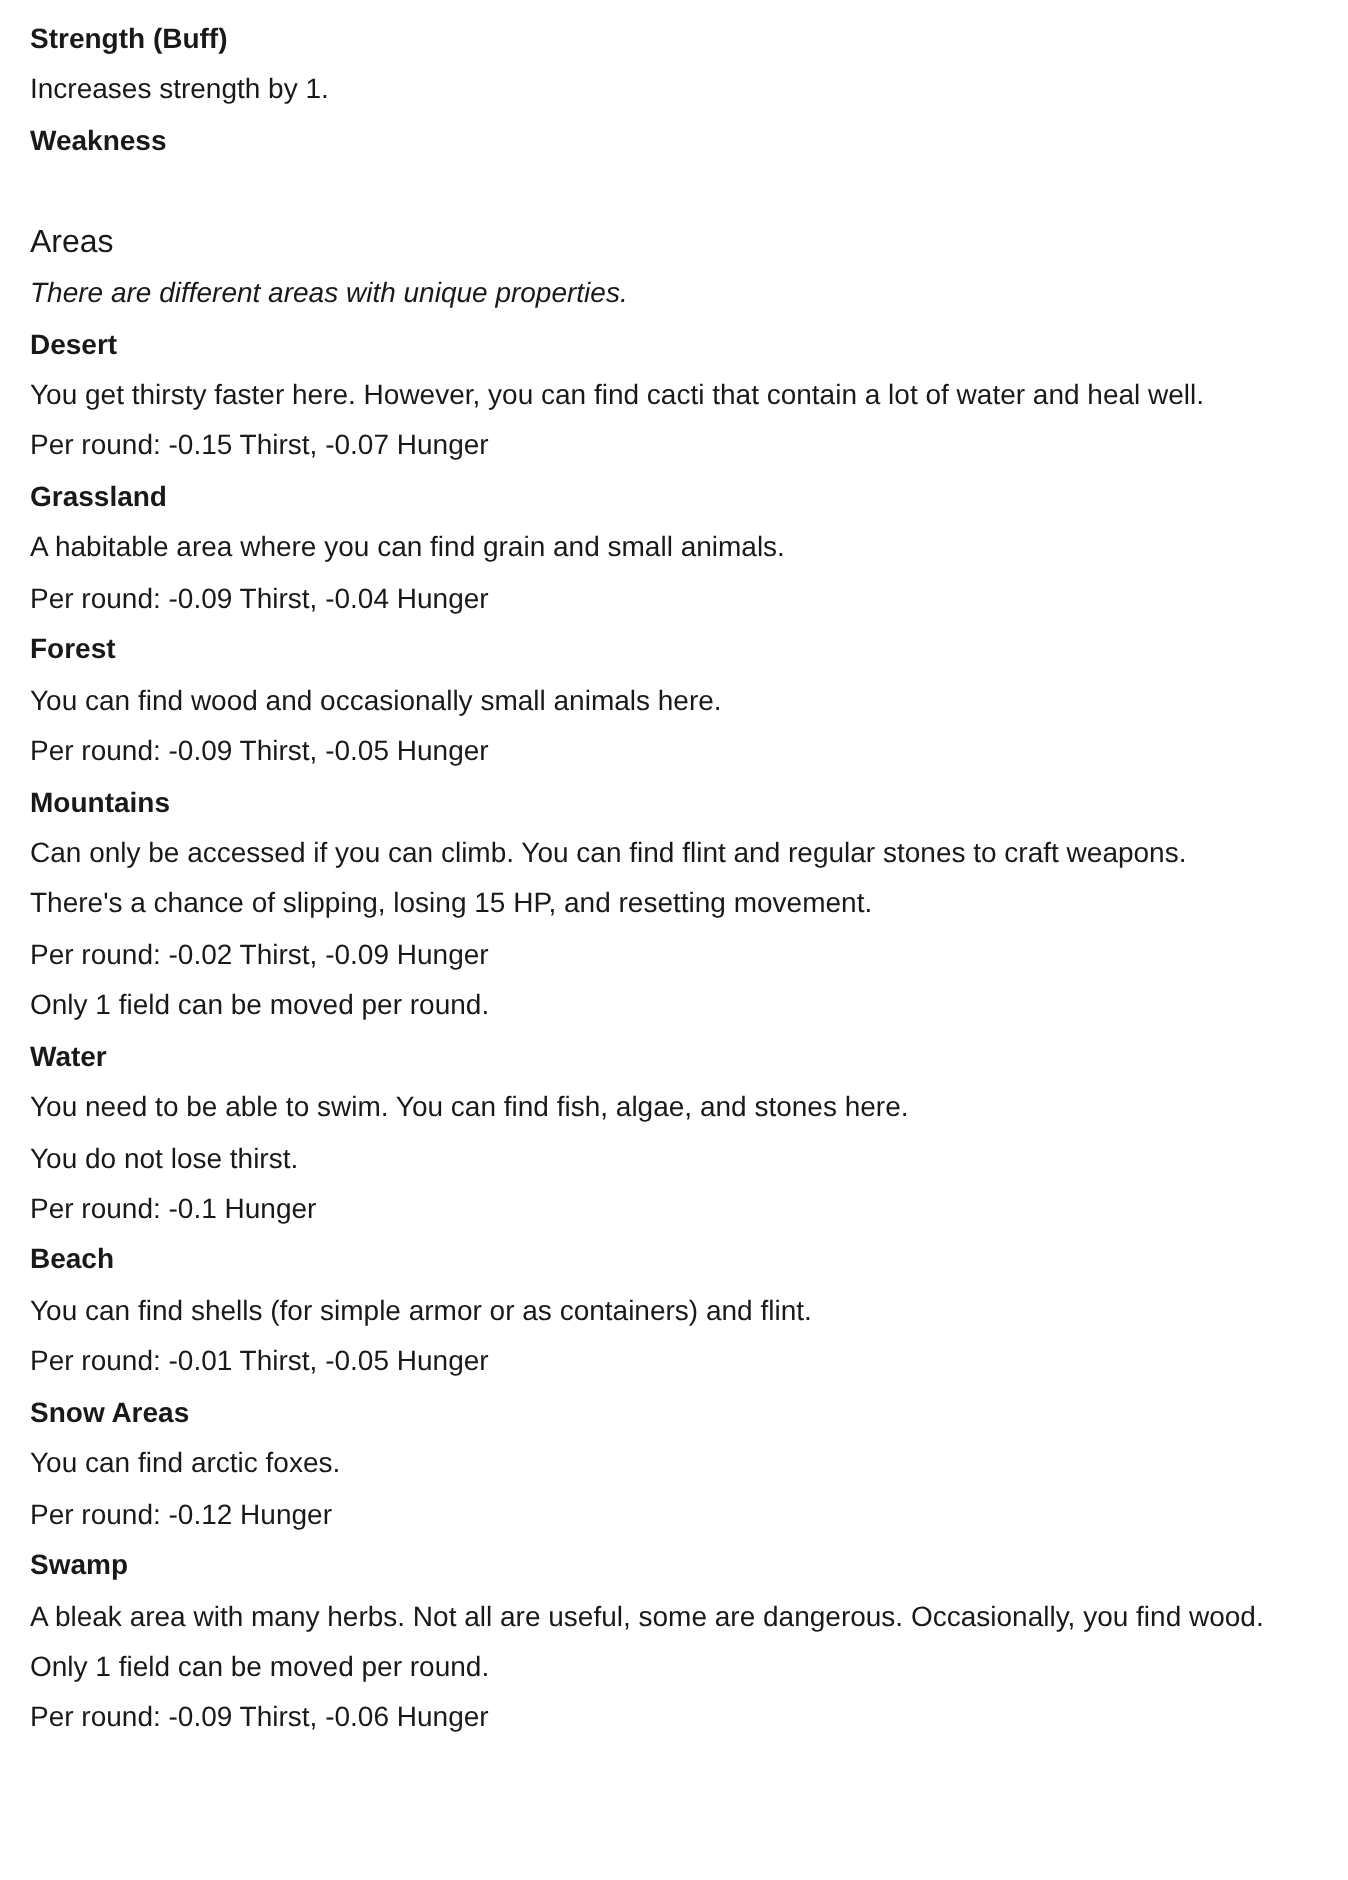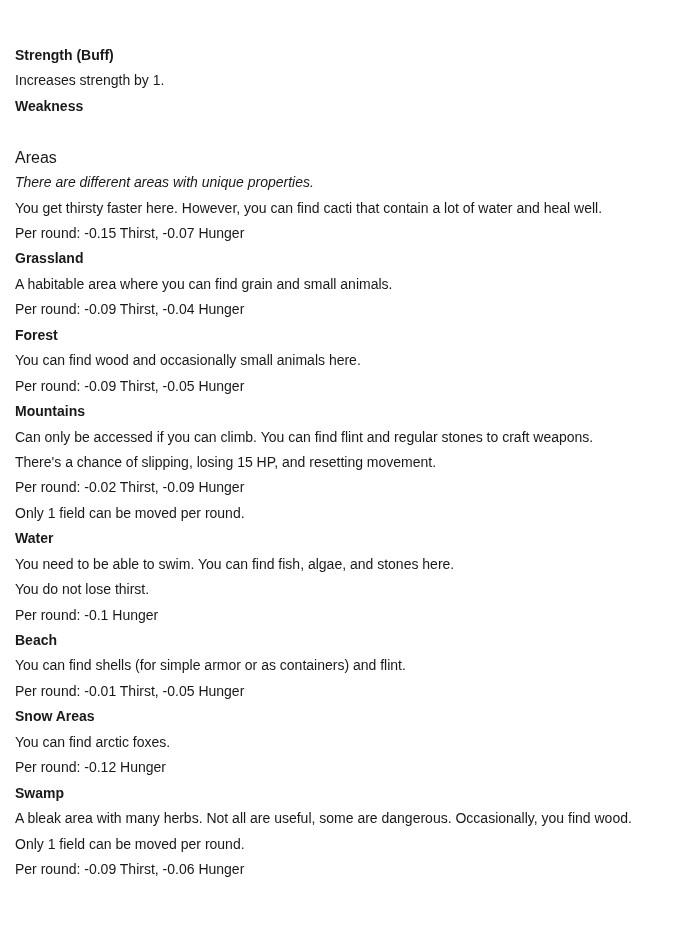--- a/index.html
+++ b/index.html
@@ -12,21 +12,20 @@
     height: 940px;
     font-family: "Liberation Sans", sans-serif;
     font-size: 14px;
     color: #191919;
     overflow: hidden;
   }
   .doc {
     box-sizing: border-box;
     width: 674px;
     padding: 7px 20px 0 15px;
-    margin-top: 36px;
   }
   .line {
     margin: 0;
     line-height: 25.43px;
     white-space: nowrap;
   }
   .bold   { font-weight: bold; }
   .italic { font-style: italic; }
   .section-title {
     margin: 0;
@@ -44,20 +43,21 @@
 
   <p class="line bold">Strength (Buff)</p>
   <p class="line">Increases strength by 1.</p>
   <p class="line bold">Weakness</p>
 
   <div class="blank-line"></div>
 
   <h2 class="section-title">Areas</h2>
   <p class="line italic">There are different areas with unique properties.</p>
 
+  <p class="line bold">Desert</p>
   <p class="line">You get thirsty faster here. However, you can find cacti that contain a lot of water and heal well.</p>
   <p class="line">Per round: -0.15 Thirst, -0.07 Hunger</p>
 
   <p class="line bold">Grassland</p>
   <p class="line">A habitable area where you can find grain and small animals.</p>
   <p class="line">Per round: -0.09 Thirst, -0.04 Hunger</p>
 
   <p class="line bold">Forest</p>
   <p class="line">You can find wood and occasionally small animals here.</p>
   <p class="line">Per round: -0.09 Thirst, -0.05 Hunger</p>

